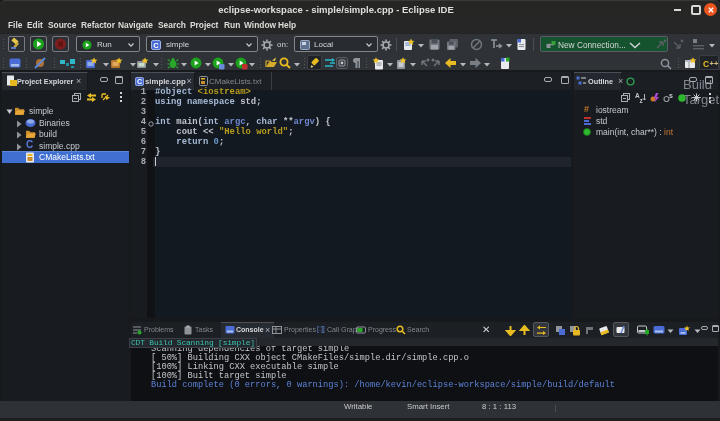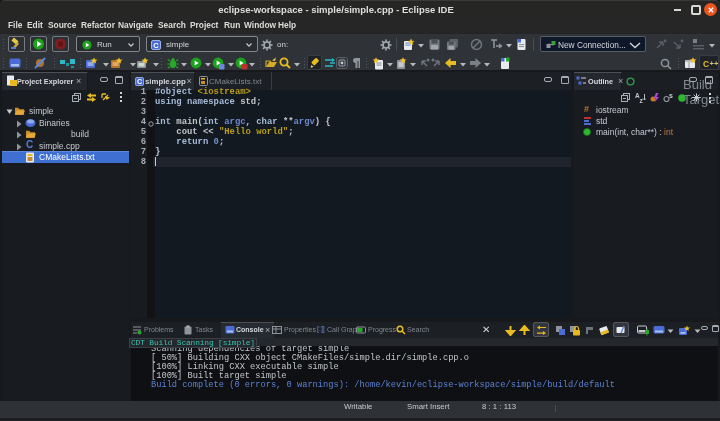--- a/index.html
+++ b/index.html
@@ -111,20 +111,30 @@
           <line x1="0.5" y1="6" x2="2.5" y2="6"></line>
           <line x1="9.5" y1="6" x2="11.5" y2="6"></line>
           <line x1="2.1" y1="2.1" x2="3.5" y2="3.5"></line>
           <line x1="8.5" y1="8.5" x2="9.9" y2="9.9"></line>
           <line x1="9.9" y1="2.1" x2="8.5" y2="3.5"></line>
           <line x1="3.5" y1="8.5" x2="2.1" y2="9.9"></line>
         </g>
       </svg>
     <span class="lbl" style="left:277px;top:6px;">on:</span>
 
+    <div class="combo" style="left:294px;width:84px;">
+      <svg style="position:absolute;left:5px;top:2.5px" width="10" height="10" viewBox="0 0 10 10">
+          <rect x="0.5" y="0.5" width="9" height="9" rx="1" fill="#5e718e" stroke="#9aa8c0" stroke-width="1"></rect>
+          <rect x="2" y="2" width="4" height="3" fill="#c8d2e2"></rect>
+        </svg>
+      <span style="position:absolute;left:19px;top:3px;">Local</span>
+      <svg style="position:absolute;left:70px;top:4px" width="8" height="8" viewBox="0 0 8 8">
+          <path d="M1.5 2.5 L4 5.2 L6.5 2.5" stroke="#c9ccd0" stroke-width="1.2" fill="none"></path>
+        </svg>
+    </div>
     <svg class="a" style="left:380px;top:5px" width="12" height="12" viewBox="0 0 12 12">
         <circle cx="6" cy="6" r="3" fill="none" stroke="#a8adb3" stroke-width="1.6"></circle>
         <g stroke="#a8adb3" stroke-width="1.6">
           <line x1="6" y1="0.5" x2="6" y2="2.5"></line>
           <line x1="6" y1="9.5" x2="6" y2="11.5"></line>
           <line x1="0.5" y1="6" x2="2.5" y2="6"></line>
           <line x1="9.5" y1="6" x2="11.5" y2="6"></line>
           <line x1="2.1" y1="2.1" x2="3.5" y2="3.5"></line>
           <line x1="8.5" y1="8.5" x2="9.9" y2="9.9"></line>
           <line x1="9.9" y1="2.1" x2="8.5" y2="3.5"></line>
@@ -165,21 +175,21 @@
         <path d="M1 2 L4 5.5 L7 2 Z" fill="#b5b9be"></path>
       </svg>
     <svg class="a" style="left:515px;top:4px" width="13" height="13" viewBox="0 0 13 13">
         <rect x="2.5" y="1" width="8" height="11" rx="1" fill="#e8eaee"></rect>
         <path d="M2.5 1 L6 1 L6 4.5 L2.5 4.5 Z" fill="#4a6cd4"></path>
         <rect x="4" y="6" width="5" height="1.1" fill="#8f949b"></rect>
         <rect x="4" y="8" width="5" height="1.1" fill="#8f949b"></rect>
       </svg>
     <div class="sep" style="left:533px;top:4px;height:13px;"></div>
 
-    <div class="combo" style="left:540px;width:106px;background:#0f172a;border-color:#5a5e64;">
+    <div class="combo" style="left:540px;width:128px;background:#14532d;border-color:#5a5e64;">
       <svg style="position:absolute;left:5px;top:3px" width="10" height="9" viewBox="0 0 10 9">
           <rect x="0.5" y="4" width="4" height="4" fill="#8f949b"></rect>
           <rect x="5.5" y="1" width="4" height="4" fill="#35a035"></rect>
           <line x1="2.5" y1="4" x2="7.5" y2="5" stroke="#8f949b"></line>
         </svg>
       <span style="position:absolute;left:17px;top:3px;font-size:8.3px;">New Connection...</span>
       <svg style="position:absolute;left:86px;top:3px" width="16" height="10" viewBox="0 0 16 10">
           <path d="M3 3 L8 7.5 L13 3" stroke="#d2d5d9" stroke-width="1.4" fill="none"></path>
         </svg>
     </div>
@@ -417,21 +427,21 @@
         <ellipse cx="5.5" cy="4.5" rx="3.5" ry="2" fill="#8fabe8"></ellipse>
       </svg>
     <span class="treetxt" style="left:37px;top:46px;">Binaries</span>
     <svg class="a" style="left:14px;top:59px" width="6" height="8" viewBox="0 0 6 8">
         <path d="M1 0.5 L5.5 4 L1 7.5 Z" fill="#8f949b"></path>
       </svg>
     <svg class="a" style="left:23px;top:57px" width="11" height="10" viewBox="0 0 12 11">
         <path d="M1 2 H4.5 L6 3.5 H11 V9.5 H1 Z" fill="#c98c28"></path>
         <path d="M1 9.5 L3 5 H12 L10 9.5 Z" fill="#e8a838"></path>
       </svg>
-    <span class="treetxt" style="left:37px;top:57px;margin-left:32px;">build</span>
+    <span class="treetxt" style="left:37px;top:57px;">build</span>
     <svg class="a" style="left:14px;top:71px" width="6" height="8" viewBox="0 0 6 8">
         <path d="M1 0.5 L5.5 4 L1 7.5 Z" fill="#8f949b"></path>
       </svg>
     <span class="a" style="left:24px;top:67px;font-size:10px;font-weight:bold;color:#5a7ad8;">C</span>
     <span class="treetxt" style="left:37px;top:69px;">simple.cpp</span>
     <div class="a" style="left:0;top:79px;width:127px;height:12px;background:#3f6fd1;border-top:1px solid #5c87db;"></div>
     <svg class="a" style="left:23px;top:80px" width="10" height="11" viewBox="0 0 10 11">
         <rect x="1" y="0.5" width="8" height="10" rx="1" fill="#e8eaee"></rect>
         <rect x="2.5" y="2" width="5" height="2" fill="#e8b820"></rect>
         <rect x="2.5" y="5" width="5" height="4" fill="#c98c28"></rect>

